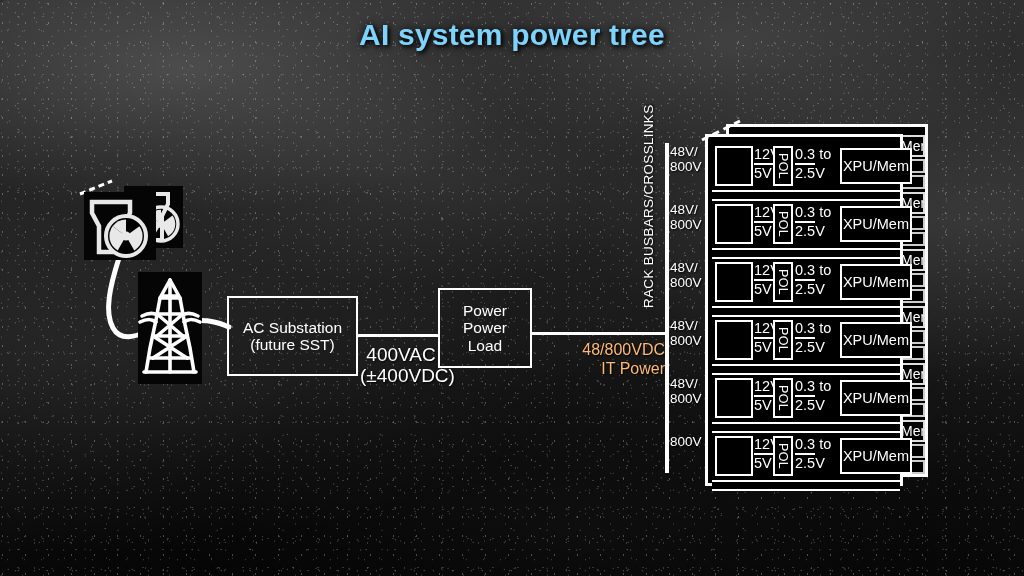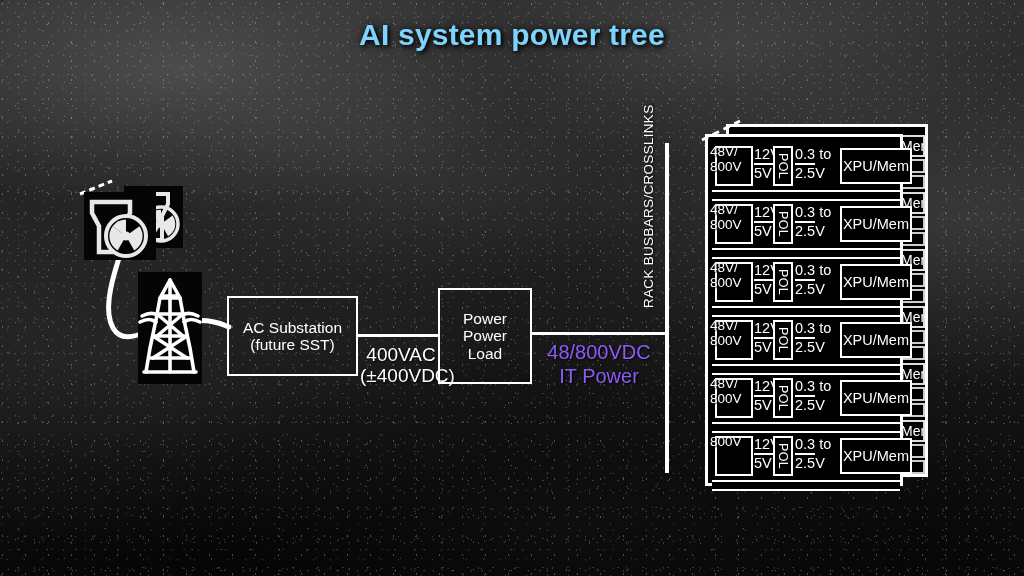--- a/index.html
+++ b/index.html
@@ -71,21 +71,21 @@
     text-align: center;
     line-height: 1.12;
   }
 
   #substation {
     left: 227px; top: 296px; width: 131px; height: 80px;
     font-size: 15.5px;
     background: rgba(0,0,0,0.05);
   }
   #psu {
-    left: 438px; top: 288px; width: 94px; height: 96px;
+    left: 438px; top: 288px; width: 94px; height: 80px;
     font-size: 15.5px;
     background: rgba(0,0,0,0.05);
   }
 
   
   #wire-sub-psu {
     position: absolute; left: 357px; top: 334px;
     width: 82px; height: 3px; background: #ffffff;
   }
   #label-400vac {
@@ -94,22 +94,22 @@
     text-align: center; line-height: 1.12;
     text-shadow: 1px 1px 2px #000;
   }
   
   #wire-psu-bus {
     position: absolute; left: 531px; top: 332px;
     width: 136px; height: 3px; background: #ffffff;
   }
   #label-itload {
     position: absolute; left: 533px; top: 340px;
-    width: 132px; color: #8b5cf6; font-size: 20px;
-    text-align: center; line-height: 1.2;
+    width: 132px; color: #fdba74; font-size: 16px;
+    text-align: right; line-height: 1.2;
     text-shadow: 1px 1px 2px #000;
   }
 
   
   .icon-tile {
     position: absolute;
     background: #050505;
     display: block;
   }
   #nuke-back  { left: 124px; top: 186px; width: 59px; height: 62px; }
@@ -199,21 +199,20 @@
   .t-12v5v span:first-child, .t-03 span:first-child {
     border-bottom: 2px solid #ffffff; padding-bottom: 1px; margin-bottom: 1px;
   }
 
   
   .volt-label {
     position: absolute; left: 670px; width: 40px;
     color: #ffffff; font-size: 13.5px; line-height: 1.12;
     text-shadow: 1px 1px 2px #000;
     white-space: nowrap;
-    padding-left: 40px;
   }
   .volt-label span { display: block; }
 </style>
 </head>
 <body>
 
 <div id="stage">
 
   <div id="bg-texture"></div>
   <div id="bg-speckle"></div>

